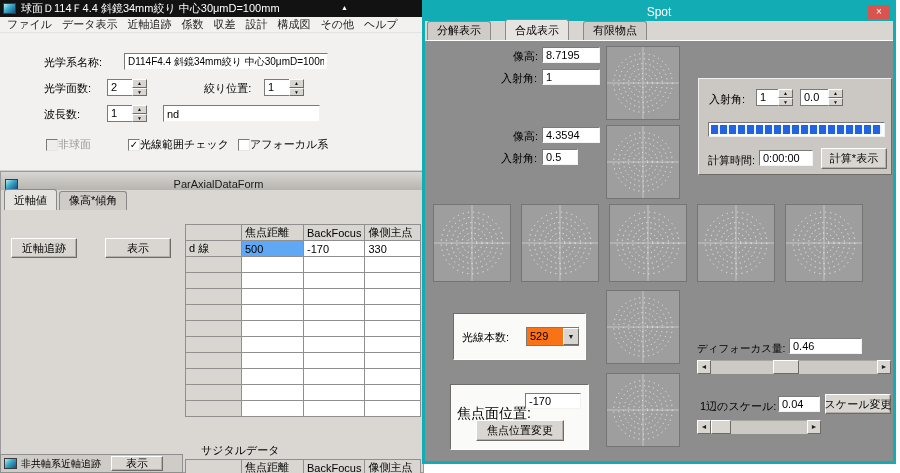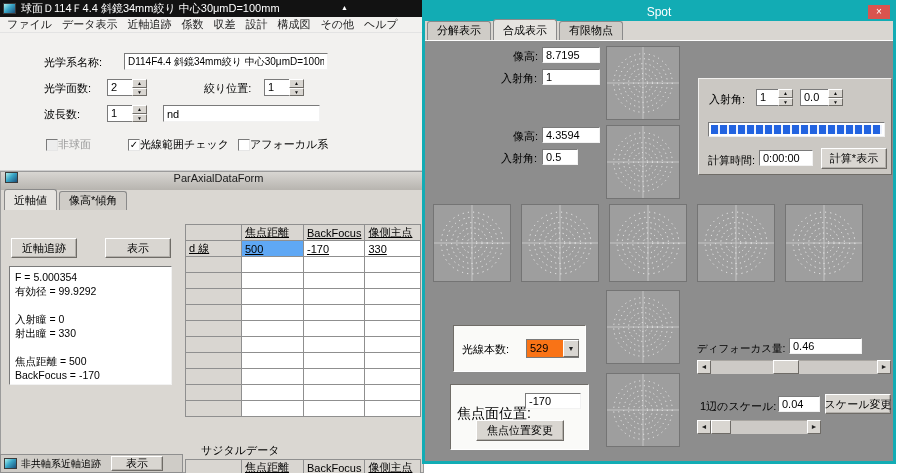--- a/index.html
+++ b/index.html
@@ -18,47 +18,47 @@
 .chk{position:absolute;display:flex;align-items:center;font-size:11px;}
 .chk .box{width:12px;height:12px;background:#fff;border-top:1px solid #7a7a7a;border-left:1px solid #7a7a7a;border-bottom:1px solid #e6e6e6;border-right:1px solid #e6e6e6;font-size:10px;line-height:10px;text-align:center;font-weight:bold;}
 .chk.disabled{color:#9a9a9a;}
 .chk.disabled .box{background:#ededed;}
 
 .tabs{position:absolute;display:flex;align-items:flex-end;}
 .tab{font-size:11px;padding:1px 9px 2px;background:#cfccc7;border:1px solid #8a8a8a;border-bottom:none;border-radius:3px 3px 0 0;margin-right:2px;white-space:nowrap;}
 .tab.active{background:#e6e4e0;padding-top:3px;position:relative;z-index:2;}
 
 .gridwrap{position:absolute;}
-table.grid{border-collapse:collapse;table-layout:fixed;text-decoration:underline;}
+table.grid{border-collapse:collapse;table-layout:fixed;}
 table.grid th,table.grid td{border:1px solid #8f8f8f;height:16px;font-size:11px;font-weight:normal;padding:0 3px;text-align:left;overflow:hidden;white-space:nowrap;}
 table.grid th{background:#d9d6d1;}
 table.grid td{background:#fff;}
 table.grid td.sel{background:var(--selection_blue,#5fa8f5);}
 
 #main-win{position:absolute;left:0;top:0;width:430px;height:171px;background:#f2f1ef;border-right:1px solid #b9b9b9;border-bottom:1px solid #cfcfcf;}
 #main-title{height:17px;background:#121212;display:flex;align-items:center;gap:5px;padding:0 3px;position:relative;}
 #main-title .ttl{color:#fff;font-size:11px;white-space:nowrap;overflow:hidden;}
 #main-title .tri{position:absolute;left:341px;top:4px;color:#fff;font-size:7px;line-height:7px;}
 #main-menu{height:16px;display:flex;align-items:center;font-size:11px;background:#f2f1ef;color:#1a1a1a;padding-left:2px;border-bottom:1px solid #e3e3e3;}
 .menu-item{padding:0 5px;white-space:nowrap;}
 
 #pax-win{position:absolute;left:0;top:171px;width:424px;height:302px;background:#dad7d2;border:1px solid #9b9b9b;}
-#pax-title{height:18px;background:linear-gradient(#d8d6d2,#b7b4af);display:flex;align-items:flex-start;padding:0 4px;}
+#pax-title{height:18px;background:linear-gradient(#d8d6d2,#b7b4af);display:flex;align-items:flex-end;padding:0 4px;}
 #pax-title .ttl{flex:1;text-align:center;font-size:11px;color:#1a1a1a;}
 #pax-tabs{left:3px;top:19px;height:19px;}
 #pax-info{position:absolute;left:8px;top:94px;width:163px;height:119px;background:#fff;border-top:1px solid #7a7a7a;border-left:1px solid #7a7a7a;border-bottom:1px solid #f2f2f2;border-right:1px solid #f2f2f2;font-size:10.5px;line-height:14px;padding:3px 5px;white-space:pre-line;}
 
 #bottom-win{position:absolute;left:0;top:454px;width:183px;height:19px;background:#cfccc7;border:1px solid #8f8f8f;display:flex;align-items:center;gap:4px;padding:0 3px;font-size:10px;white-space:nowrap;}
 #bottom-win .btn{position:static;width:52px;height:15px;margin-left:6px;flex:0 0 auto;}
 
 #spot-win{position:absolute;left:422px;top:0;width:474px;height:464px;border:3px solid var(--teal,#12acb4);background:#d9d6d1;}
 #spot-title{height:18px;background:var(--teal,#12acb4);position:relative;display:flex;align-items:center;justify-content:center;}
 #spot-title .ttl{color:#fff;font-size:12px;}
 #spot-close{position:absolute;right:3px;top:2px;width:22px;height:14px;background:var(--close_red,#d9544f);color:#fff;font-size:10px;line-height:13px;text-align:center;}
-#spot-tabs-strip{height:20px;display:flex;align-items:flex-end;padding-left:2px;background:#d9d6d1;border-bottom:1px solid #fdfdfd;}
+#spot-tabs-strip{height:20px;display:flex;align-items:flex-end;padding-left:2px;background:#d9d6d1;border-bottom:1px solid #fdfdfd;gap:12px;}
 #spot-content{position:absolute;left:0;right:0;top:38px;bottom:0;background:#8d8d8d;overflow:hidden;}
 .spot-box{position:absolute;background:#9e9e9e;border:1px solid #747474;}
 .spot-box svg{width:100%;height:100%;display:block;}
 .panel-raised{position:absolute;background:#cbc8c3;border-top:1px solid #f0efed;border-left:1px solid #f0efed;border-right:1px solid #6f6c67;border-bottom:1px solid #6f6c67;}
 .panel-white{position:absolute;background:#fafaf8;border-top:1px solid #6f6c67;border-left:1px solid #6f6c67;border-bottom:1px solid #fff;border-right:1px solid #fff;}
 .progress{position:absolute;background:#fff;border-top:1px solid #7a7a7a;border-left:1px solid #7a7a7a;border-bottom:1px solid #f0f0f0;border-right:1px solid #f0f0f0;padding:2px;}
 .progress .fill{height:100%;width:100%;background:repeating-linear-gradient(90deg,var(--progress_blue,#2263e0) 0 7px,#edf2fd 7px 9px);}
 .dd{position:absolute;background:#f97316;border-top:1px solid #7a7a7a;border-left:1px solid #7a7a7a;border-bottom:1px solid #7a7a7a;display:flex;}
 .dd .dv{flex:1;font-size:11px;padding:2px 3px;}
 .dd .da{width:16px;background:#d9d6d1;border:1px solid;border-color:#fff #6f6c67 #6f6c67 #fff;font-size:7px;text-align:center;line-height:15px;color:#222;}
@@ -134,28 +134,20 @@
     <div id="pax-title">
       <span class="app-icon"></span>
       <span class="ttl">ParAxialDataForm</span>
     </div>
     <div class="tabs" id="pax-tabs">
       <span class="tab active">近軸値</span>
       <span class="tab">像高*傾角</span>
     </div>
     <div class="btn" style="left:10px;top:66px;width:66px;height:20px">近軸追跡</div>
     <div class="btn" style="left:104px;top:66px;width:66px;height:20px">表示</div>
-    <div id="pax-info">F = 5.000354
-有効径 = 99.9292
-
-入射瞳 = 0
-射出瞳 = 330
-
-焦点距離 = 500
-BackFocus = -170</div>
     <div class="gridwrap" style="left:184px;top:52px">
         <table class="grid">
           <colgroup>
             <col style="width:56px">
             <col style="width:62px">
             <col style="width:58px">
             <col style="width:56px">
           </colgroup>
           <tbody>
             <tr>
@@ -427,21 +419,21 @@
               <circle cx="40" cy="40" r="5" stroke-dasharray="1.2 2.4"></circle>
               <circle cx="40" cy="40" r="10.5" stroke-dasharray="1.2 2.8"></circle>
               <circle cx="40" cy="40" r="16" stroke-dasharray="1.2 3.1"></circle>
               <circle cx="40" cy="40" r="21.5" stroke-dasharray="1.2 3.5"></circle>
               <circle cx="40" cy="40" r="27" stroke-dasharray="1.2 3.9"></circle>
               <circle cx="40" cy="40" r="32.5" stroke-dasharray="1.2 4.3"></circle>
             </g>
           </svg>
         </div>
 
-      <div class="panel-white" style="left:28px;top:284px;width:133px;height:47px">
+      <div class="panel-white" style="left:28px;top:272px;width:133px;height:47px">
         <span class="lbl" style="left:8px;top:17px">光線本数:</span>
         <div class="dd" style="left:72px;top:13px;width:53px;height:19px">
           <span class="dv">529</span>
           <span class="da">▼</span>
         </div>
       </div>
 
       <div class="panel-white" style="left:25px;top:343px;width:139px;height:66px">
         <span class="lbl" style="left:6px;top:22px;font-size:14px">焦点面位置:</span>
         <input class="inp" style="left: 74px; top: 8px; width: 56px; height: 16px;" value="-170">

